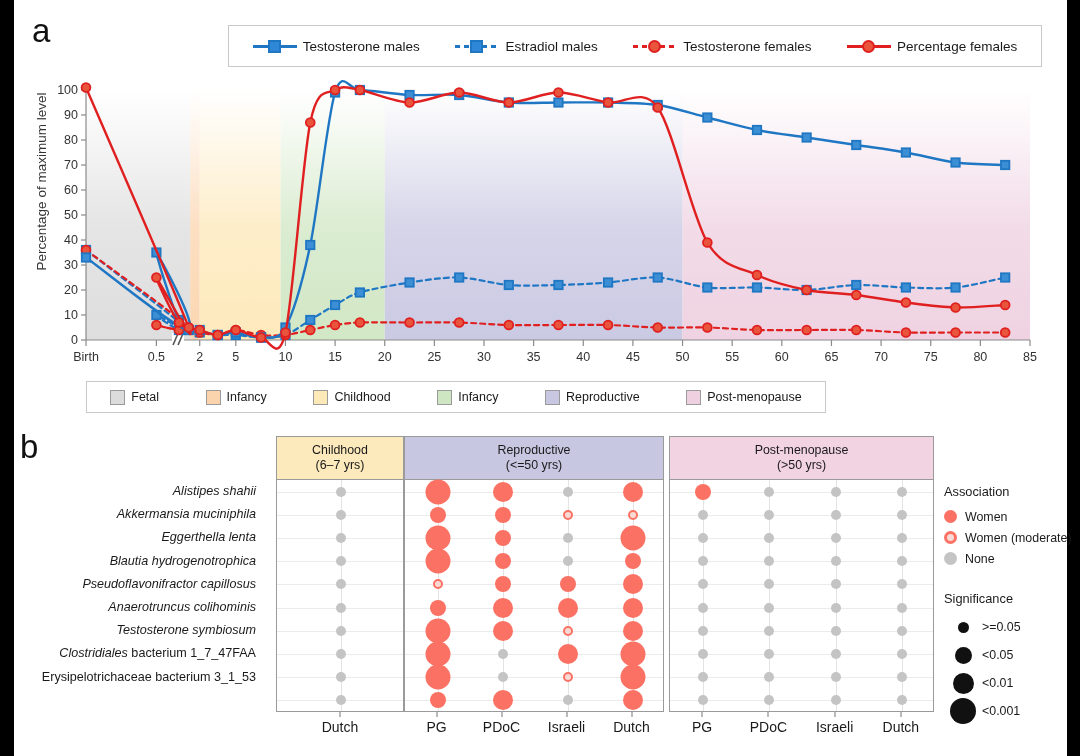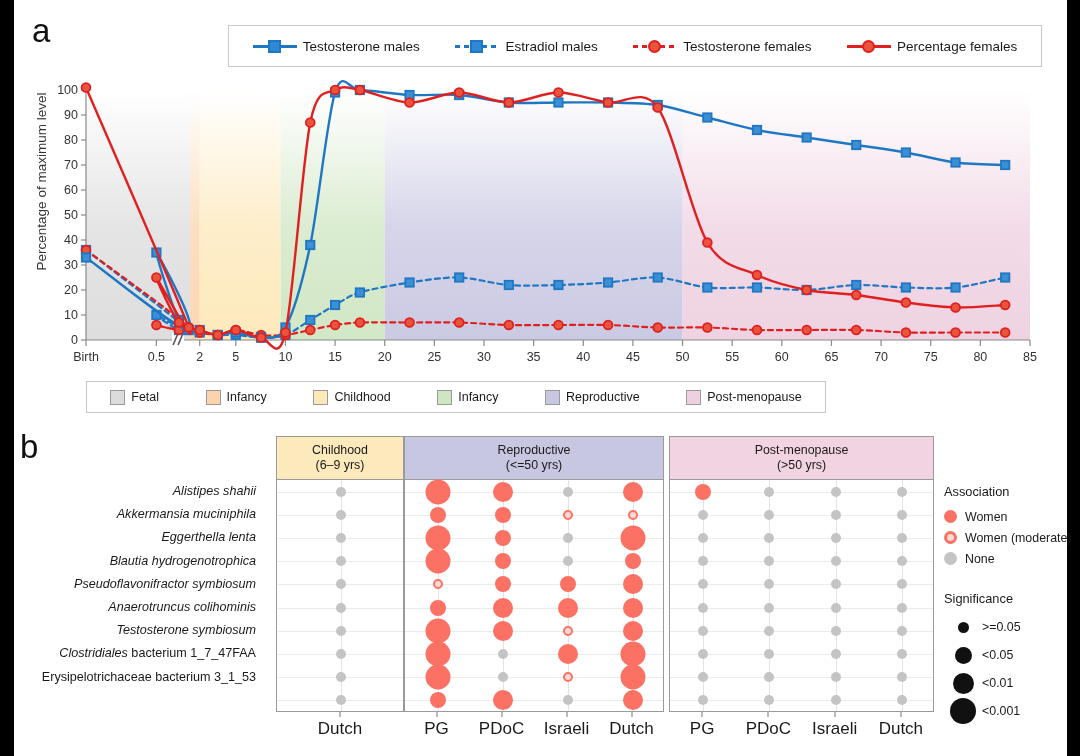--- a/index.html
+++ b/index.html
@@ -111,21 +111,21 @@
   .col-line {
     position:absolute; top:0; bottom:0; width:1px; background:#e3e3e3;
   }
   .dot { position:absolute; border-radius:50%; transform:translate(-50%,-50%); }
   .bgroup-axis { position:relative; height:26px; }
   .axis-tick {
     position:absolute; top:0; width:1px; height:5px; background:#777;
     transform:translateX(-50%);
   }
   .axis-lb {
-    position:absolute; top:7px; font-size:17px; color:#1a1a1a;
+    position:absolute; top:7px; font-size:14px; color:#1a1a1a;
     transform:translateX(-50%); white-space:nowrap;
   }
 
   #b-legend { position:absolute; left:930px; top:66px; width:150px; }
   .lg-title { font-size:12.8px; color:#1a1a1a; margin-bottom:7px; }
   .lg-row { display:flex; align-items:center; gap:8px; height:21px; }
   .lg-dot { border-radius:50%; flex:none; }
   .lg-txt { font-size:12.4px; color:#1a1a1a; white-space:nowrap; }
   .lg-sizerow { display:flex; align-items:center; height:28px; }
   .lg-sizedot { border-radius:50%; background:#111; flex:none; }
@@ -412,31 +412,31 @@
     </div>
 </div>
 
 <div id="panel-b">
   <div id="b-inner">
     <div id="taxa-col">
         <div class="taxon"><i>Alistipes shahii</i></div>
         <div class="taxon"><i>Akkermansia muciniphila</i></div>
         <div class="taxon"><i>Eggerthella lenta</i></div>
         <div class="taxon"><i>Blautia hydrogenotrophica</i></div>
-        <div class="taxon"><i>Pseudoflavonifractor symbiosum</i></div>
+        <div class="taxon"><i>Pseudoflavonifractor capillosus</i></div>
         <div class="taxon"><i>Anaerotruncus colihominis</i></div>
         <div class="taxon"><i>Testosterone symbiosum</i></div>
         <div class="taxon"><i>Clostridiales</i> bacterium 1_7_47FAA</div>
         <div class="taxon">Erysipelotrichaceae bacterium 3_1_53</div>
       </div>
     <div id="b-groups">
         <div class="bgroup" style="left: 262px; width: 128px;">
           <div class="bgroup-head" style="background: rgb(252, 233, 188);">
             <span>Childhood</span>
-            <span>(6–9 yrs)</span>
+            <span>(6–7 yrs)</span>
           </div>
           <div class="bgroup-grid">
             <div class="grid-row" style="top: 11.6px;"></div>
             <div class="grid-row" style="top: 34.8px;"></div>
             <div class="grid-row" style="top: 58px;"></div>
             <div class="grid-row" style="top: 81.2px;"></div>
             <div class="grid-row" style="top: 104.4px;"></div>
             <div class="grid-row" style="top: 127.6px;"></div>
             <div class="grid-row" style="top: 150.8px;"></div>
             <div class="grid-row" style="top: 174px;"></div>

